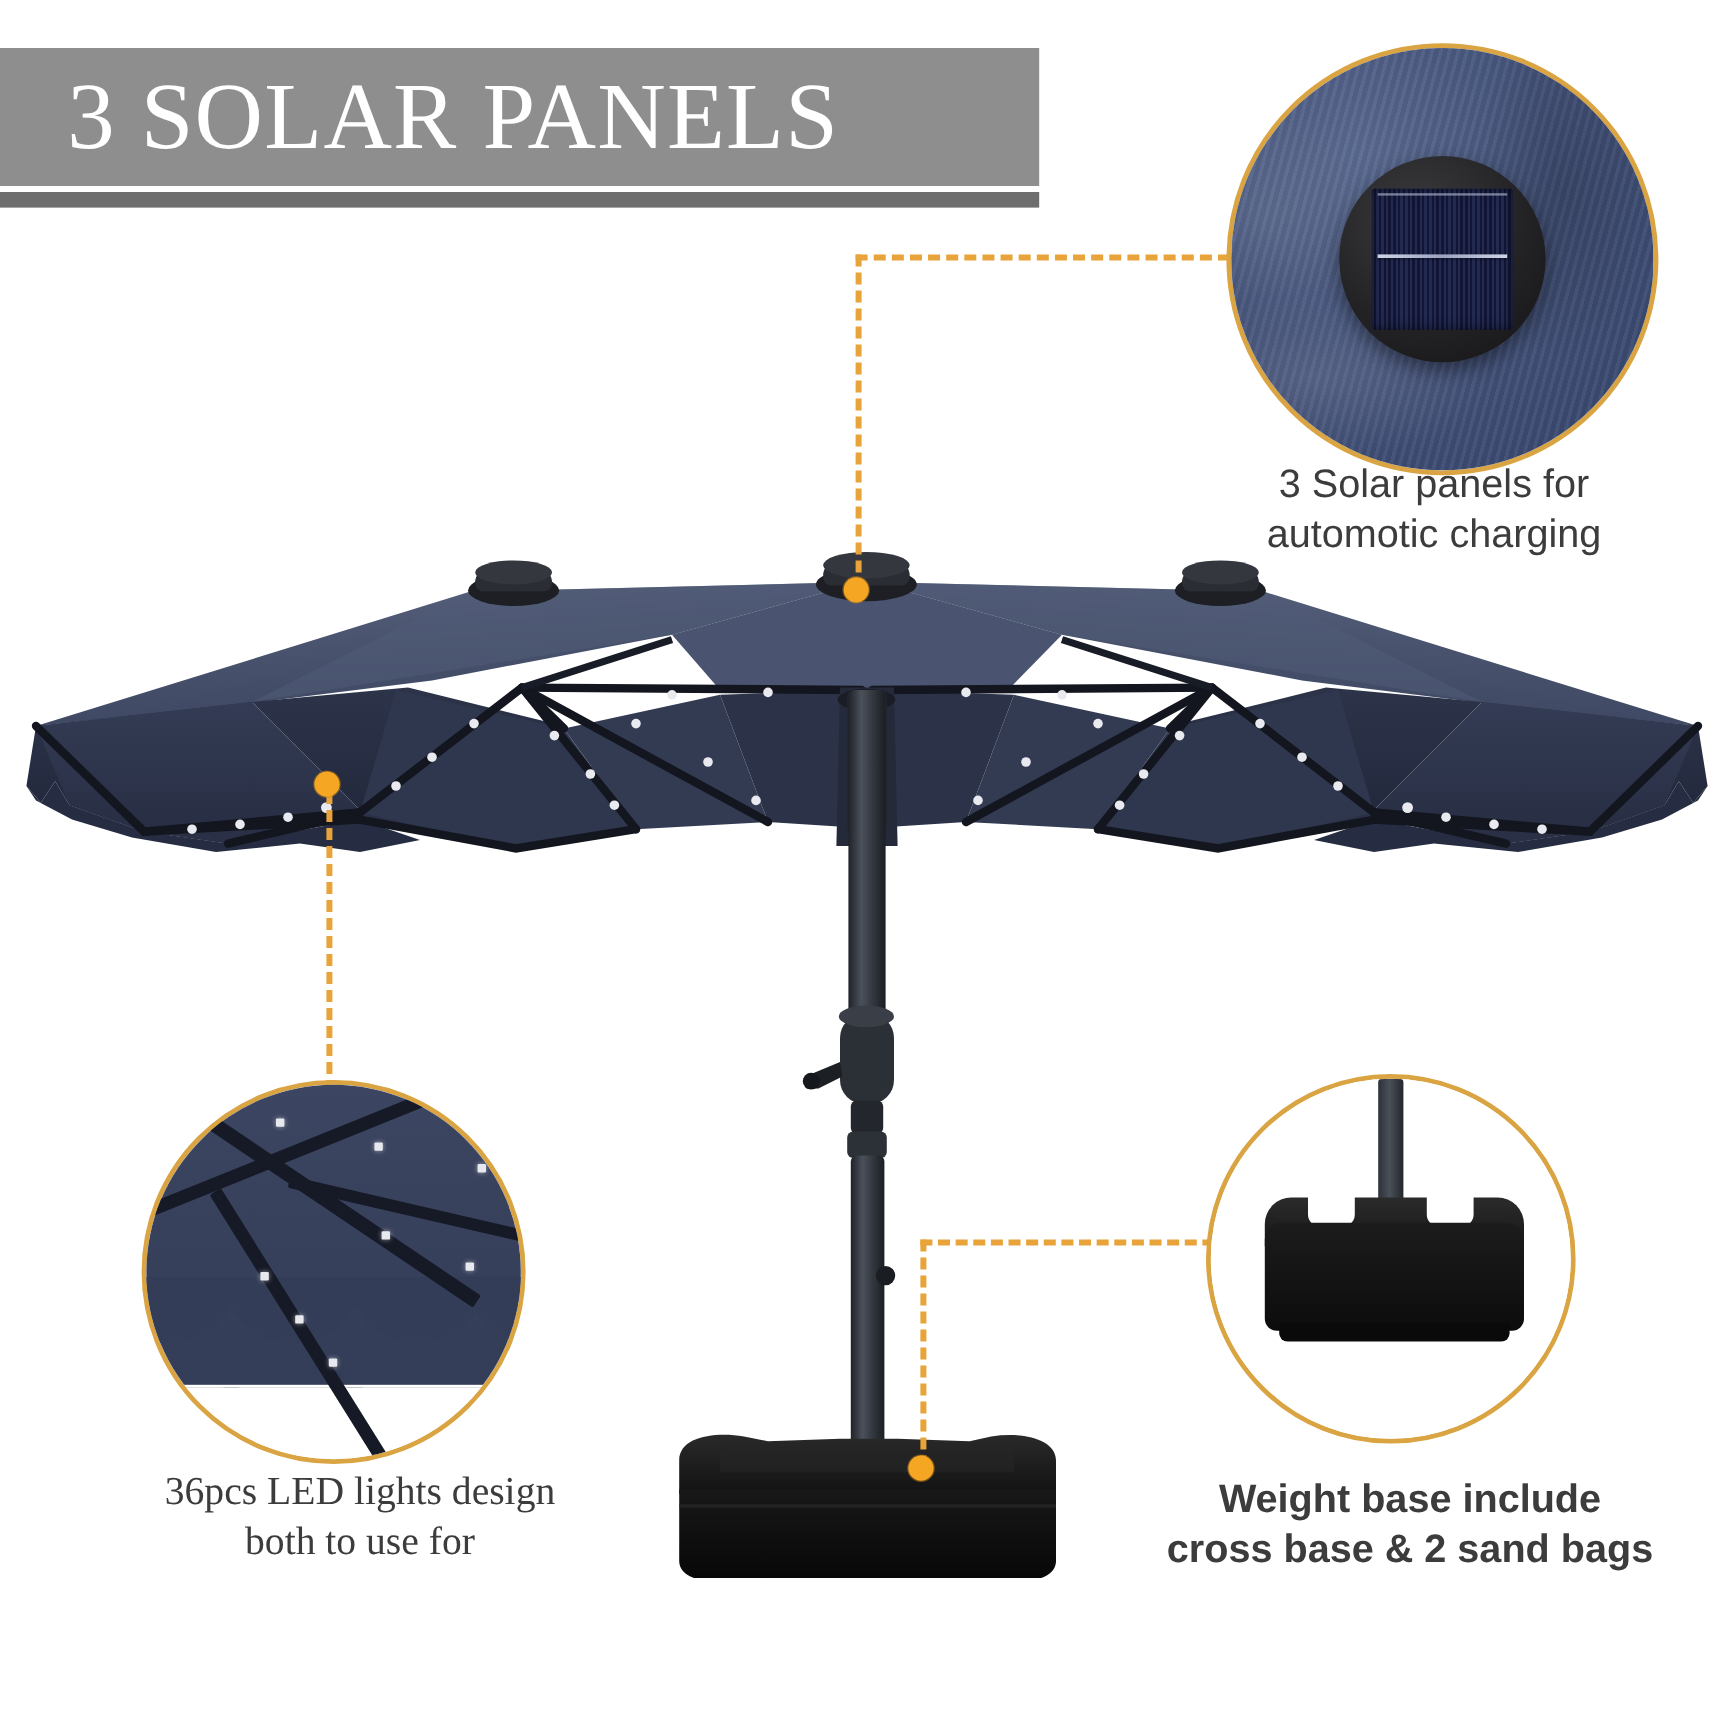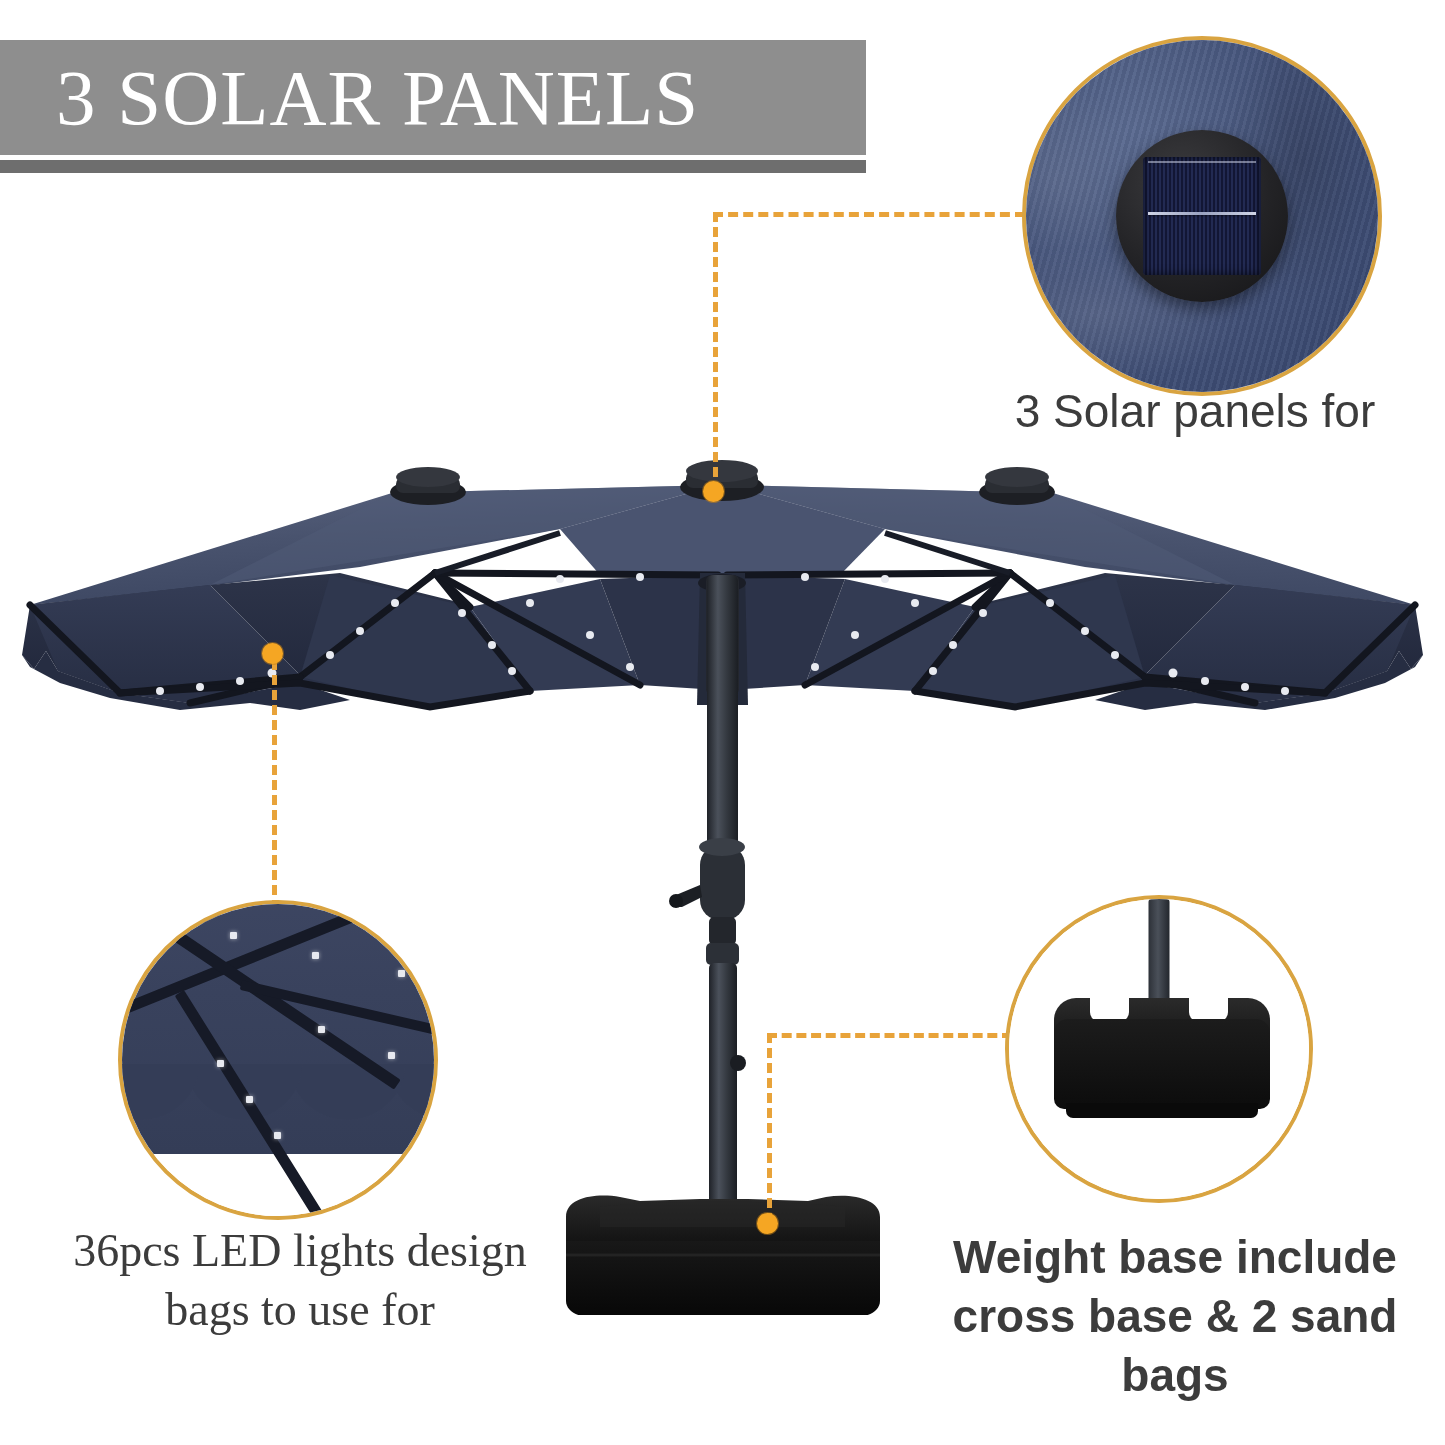--- a/index.html
+++ b/index.html
@@ -21,21 +21,21 @@
     margin-left:56px;white-space:nowrap;line-height:1;
   }
   #title-underbar{
     position:absolute;left:0;top:160px;width:866px;height:13px;
     background:#6e6e6e;
   }
 
   
   .caption{
     position:absolute;text-align:center;color:#3c3c3c;
-    font-size:46px;line-height:1.28;font-weight:300;
+    font-size:33px;line-height:1.28;font-weight:300;
   }
   #caption-solar{left:960px;top:382px;width:470px;}
   #caption-led{left:40px;top:1222px;width:520px;font-family:Liberation Serif, serif;}
   #caption-base{left:930px;top:1228px;width:490px;font-weight:bold;}
 
   
   .conn{position:absolute;}
   .conn-h{height:0;border-top:5px dashed #E8A33A;}
   .conn-v{width:0;border-left:5px dashed #E8A33A;}
   .dot{
@@ -381,25 +381,26 @@
       <div class="base-top"></div>
       <div class="base-notch" style="left:27%;"></div>
       <div class="base-notch" style="left:60%;"></div>
       <div class="base-body"></div>
       <div class="base-foot"></div>
     </div>
   </div>
 
   <div class="caption" id="caption-solar">
     <div>3 Solar panels for</div>
+    <div>automotic charging</div>
   </div>
 
   <div class="caption" id="caption-led">
     <div>36pcs LED lights design</div>
-    <div>bags to use for</div>
+    <div>both to use for</div>
   </div>
 
   <div class="caption" id="caption-base">
     <div>Weight base include</div>
     <div>cross base &amp; 2 sand bags</div>
   </div>
 
 </div>
 
 </body></html>

